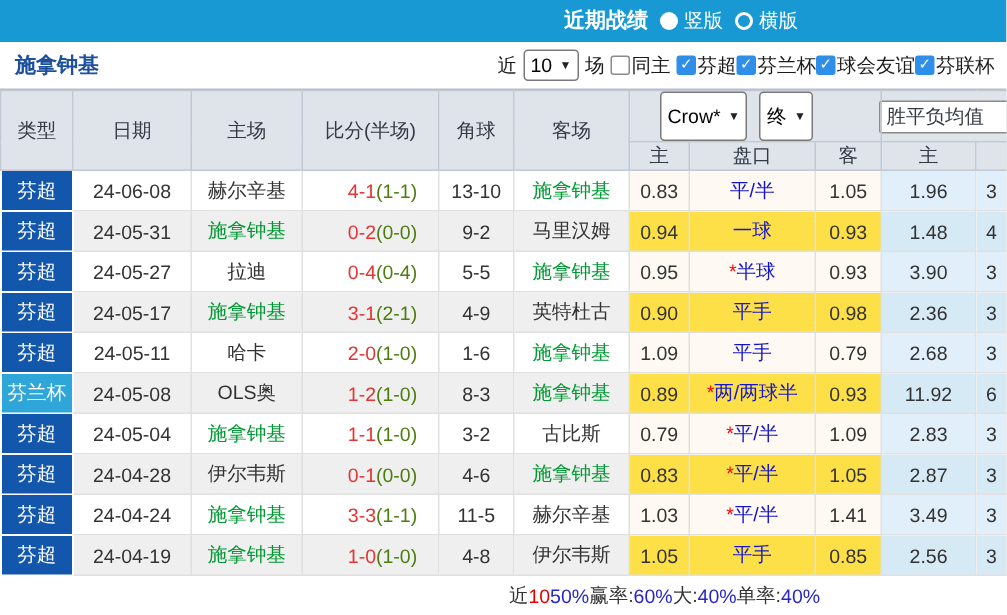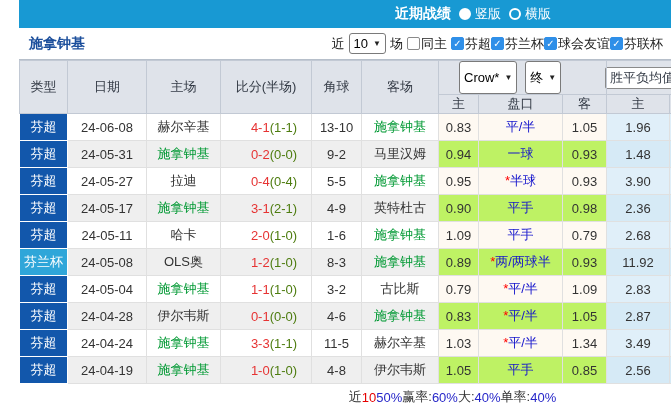--- a/index.html
+++ b/index.html
@@ -1,17 +1,17 @@
 <!DOCTYPE html>
 <html><head>
 <meta charset="utf-8">
 <style>
   * { box-sizing: border-box; margin: 0; padding: 0; }
   body { margin: 0; font-family: "Liberation Sans", "DejaVu Sans", sans-serif; background: #fff; }
-  .app { width: 671px; height: 410px; overflow: hidden; background: #fff; position: relative; padding-left: 19px; }
+  .app { width: 671px; height: 410px; overflow: hidden; background: #fff; position: relative; }
 
   
   .banner { height: 28px; background: #1899d3; display: flex; align-items: center; }
   .banner-title { color: #fff; font-weight: bold; font-size: 14px; margin-left: 376px; white-space: nowrap; }
   .radio-group { display: flex; align-items: center; color: #fff; font-size: 13px; }
   .radio-label { display: inline-flex; align-items: center; gap: 4px; margin-left: 8px; cursor: pointer; white-space: nowrap; }
   .radio { width: 12px; height: 12px; border-radius: 50%; border: 2px solid #fff; display: inline-block; }
   .radio.checked { background: #fff; }
 
   
@@ -35,21 +35,21 @@
   .hdr-drops { text-align: left; }
   .drops-wrap { display: flex; align-items: center; gap: 8px; padding-left: 20px; }
   .hdr-drops .selectbox { height: 33px; background: #fff; }
   .wdl-btn { display: block; width: 110px; margin-left: -2px; border: 1px solid #8a8a8a; border-radius: 2px;
              background: #fff; font-size: 13px; padding: 1px 2px 1px 4px; text-align: left; white-space: nowrap; cursor: pointer; }
   td { border: 1px solid #e0e0e0; height: 27px; padding: 0 1px; white-space: nowrap; overflow: hidden; }
   td.type { color: #fff; border: 1px solid #fff; font-size: 13px; }
   td.type.league { background: #1257ab; }
   td.type.cup { background: #2fa6d9; }
   td.main.odd { background: #fff; }  td.main.even { background: #efefef; }
-  td.odds.odd { background: #fef9f2; } td.odds.even { background: #bef264; }
+  td.odds.odd { background: #fef9f2; } td.odds.even { background: #fde047; }
   td.bluecol.odd { background: #e0eff9; } td.bluecol.even { background: #d6eaf6; }
   td.main, td.odds, td.bluecol { color: #333; }
   td .res { color: #e63333; margin-left: 16px; }
   td .half { color: #4d7c0f; }
   td.hl { color: #009933; }
   td.hcap { color: #1414cc; }
   td .star { color: #ff0000; }
 
   
   .summary { height: 26px; display: flex; align-items: center; justify-content: center; padding-left: 215px;
@@ -264,21 +264,21 @@
         </tr>
         <tr>
           <td class="type league">芬超</td>
           <td class="main odd">24-04-24</td>
           <td class="main odd hl">施拿钟基</td>
           <td class="main odd"><span class="res">3-3</span><span class="half">(1-1)</span></td>
           <td class="main odd">11-5</td>
           <td class="main odd">赫尔辛基</td>
           <td class="odds odd">1.03</td>
           <td class="odds hcap odd"><span class="star">*</span><span>平/半</span></td>
-          <td class="odds odd">1.34</td>
+          <td class="odds odd">1.41</td>
           <td class="bluecol odd">3.49</td>
           <td class="bluecol odd">3</td>
         </tr>
         <tr>
           <td class="type league">芬超</td>
           <td class="main even">24-04-19</td>
           <td class="main even hl">施拿钟基</td>
           <td class="main even"><span class="res">1-0</span><span class="half">(1-0)</span></td>
           <td class="main even">4-8</td>
           <td class="main even">伊尔韦斯</td>

